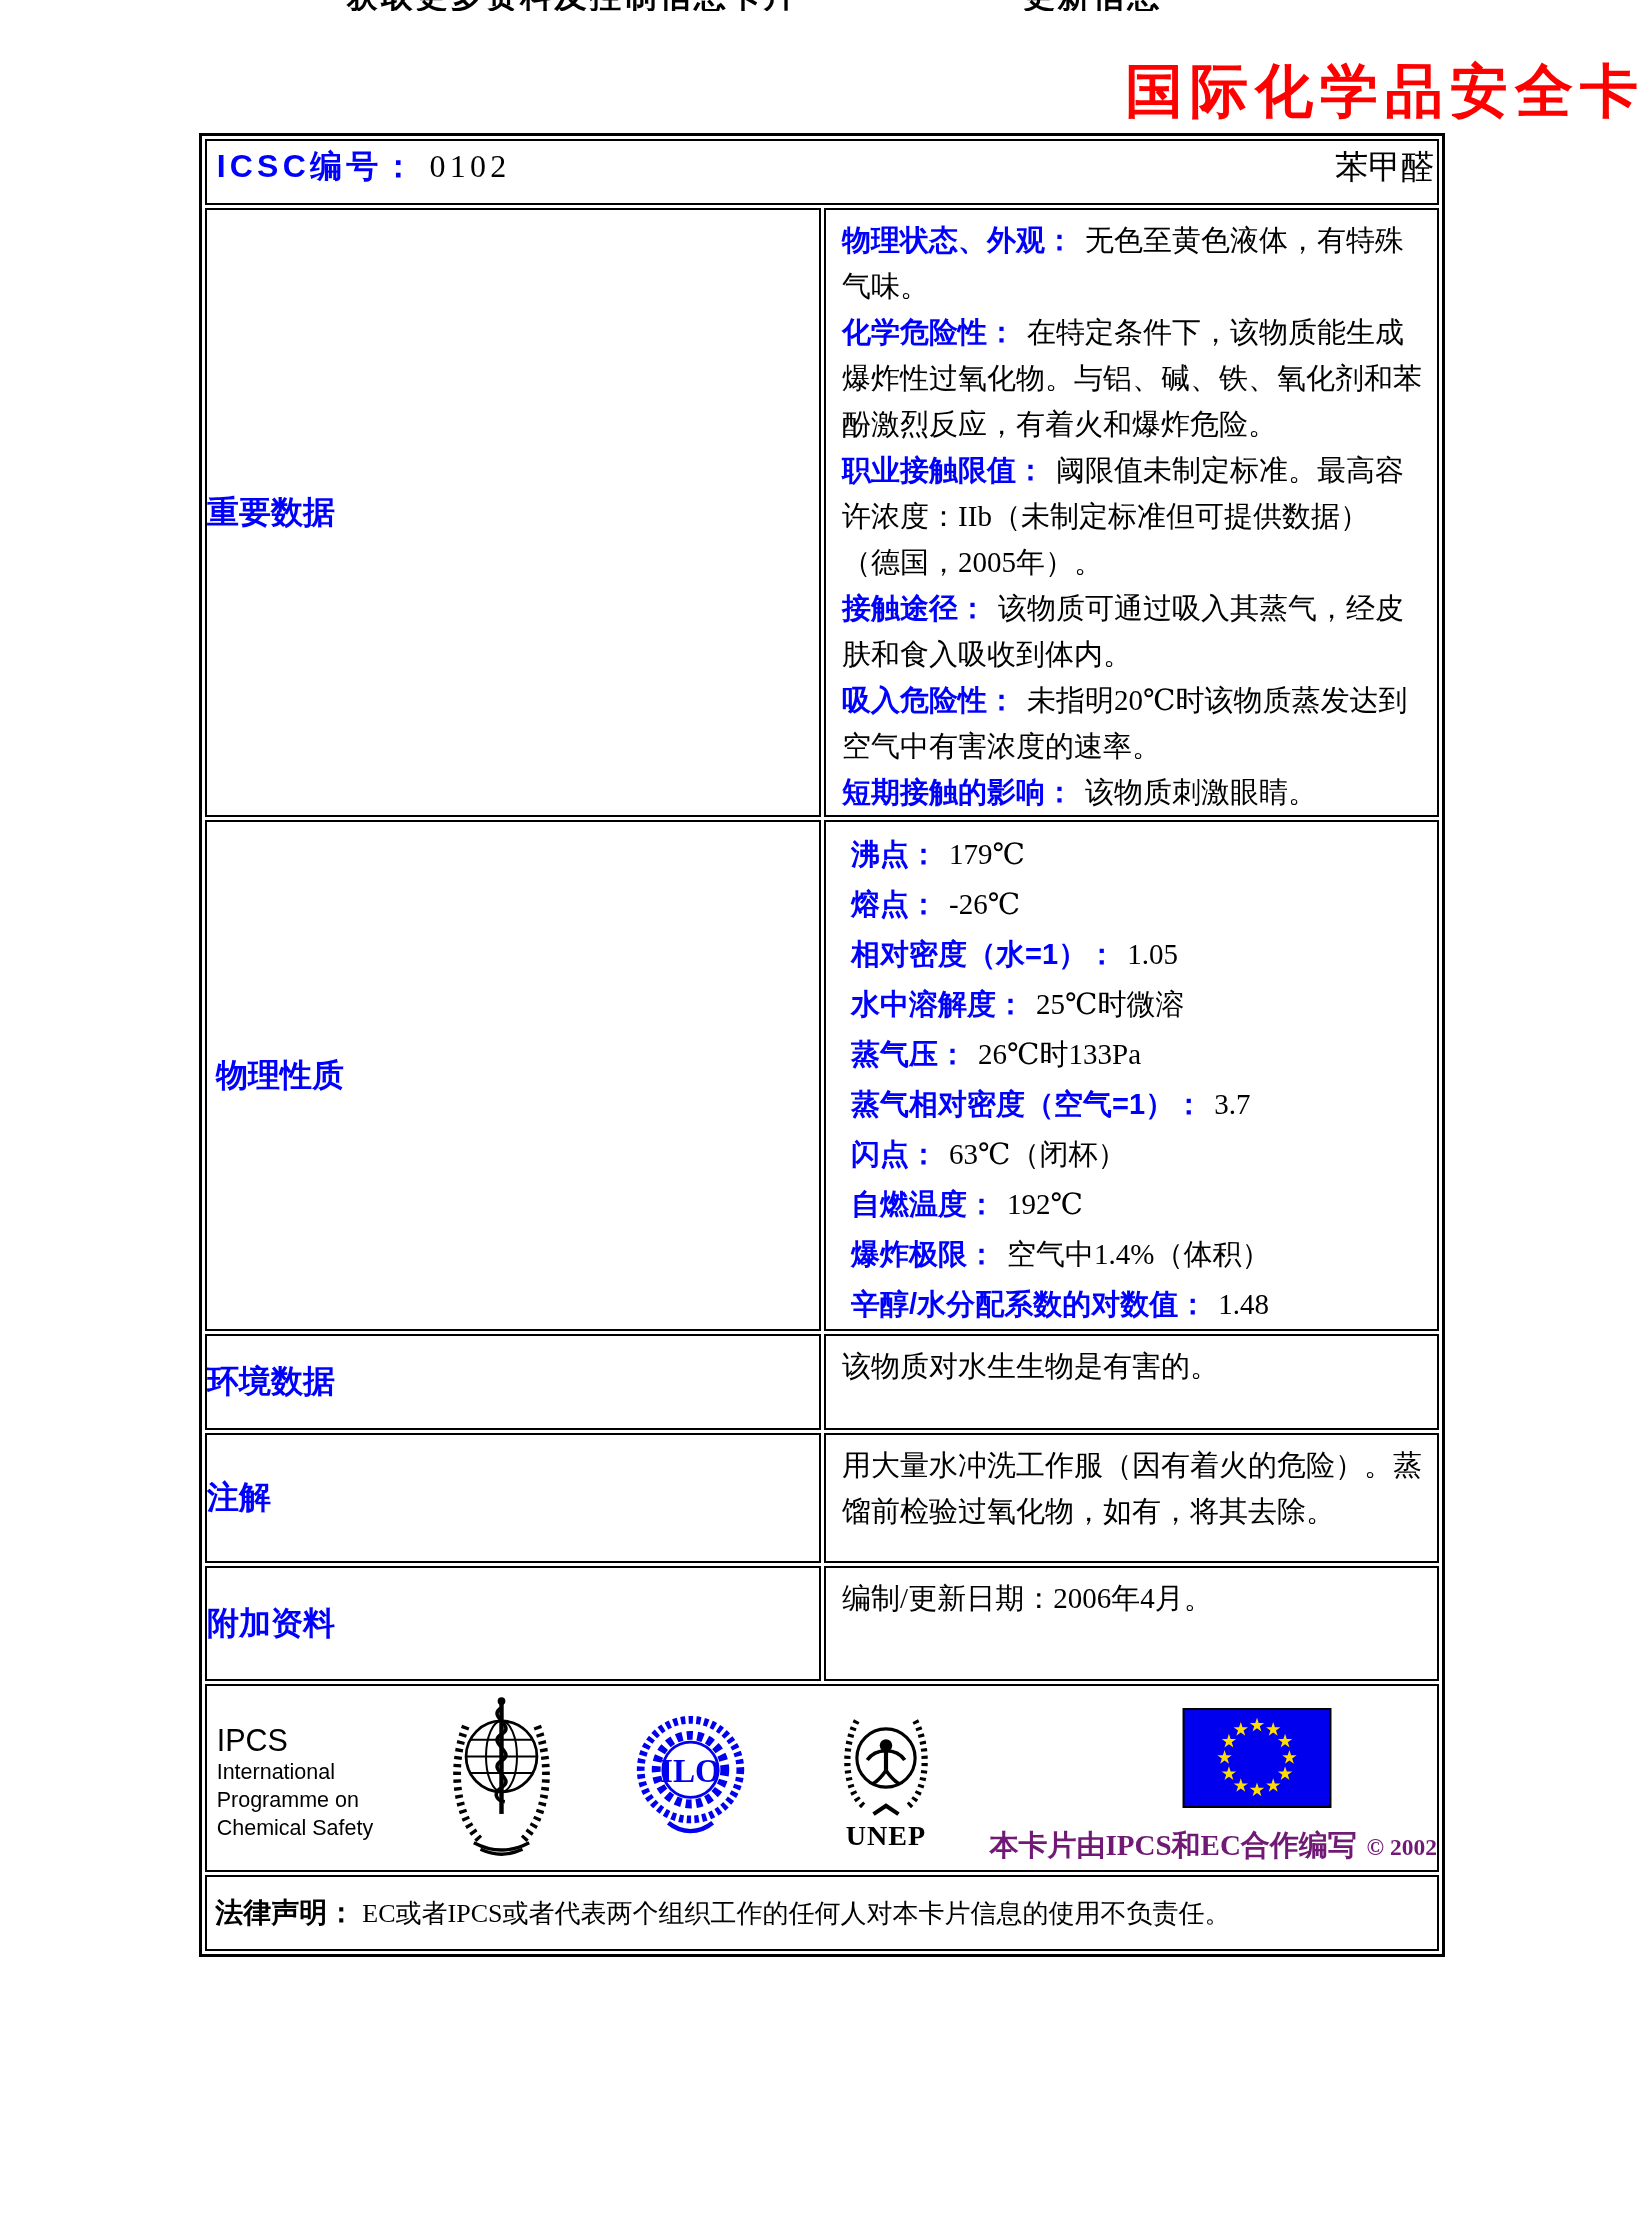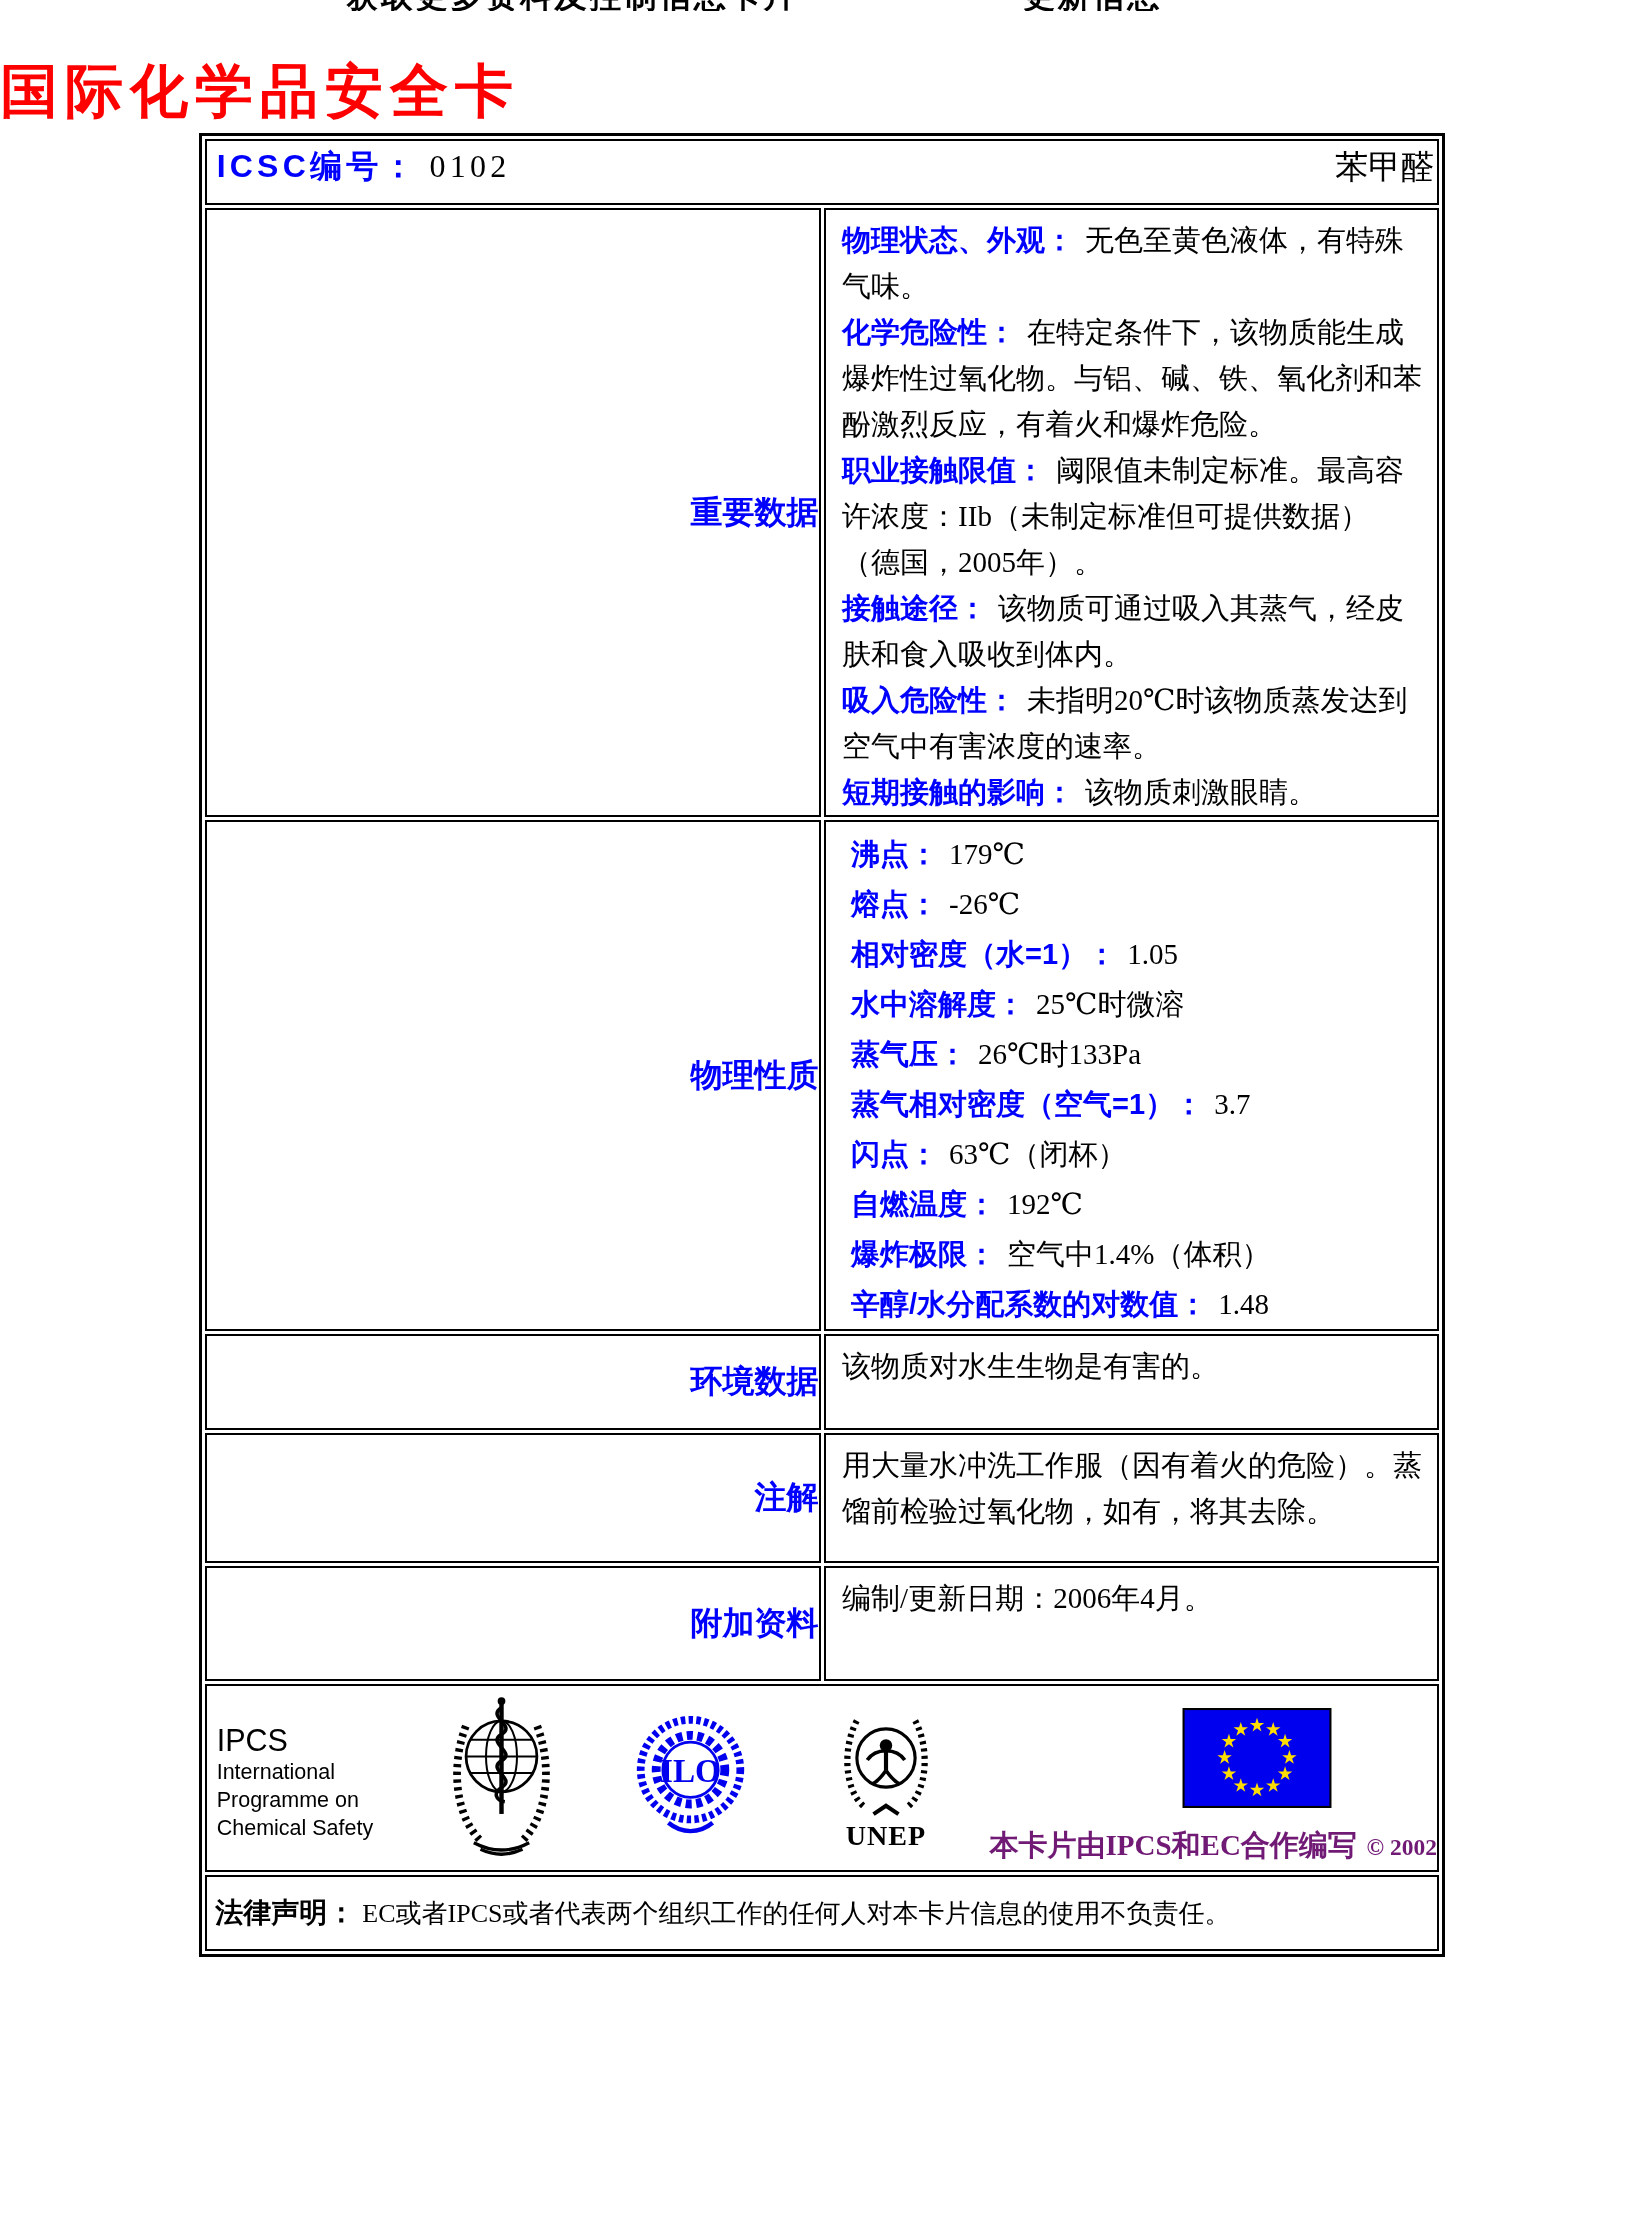--- a/index.html
+++ b/index.html
@@ -7,32 +7,33 @@
   body {
     width:1645px; height:2239px; position:relative; overflow:hidden;
     font-family:"Liberation Serif","DejaVu Serif",serif; color:#000;
   }
   .clip-strip { position:absolute; top:0; height:11px; overflow:hidden; }
   .clip-strip span {
     display:block; margin-top:-25px; font-family:"Liberation Sans","DejaVu Sans",sans-serif;
     font-weight:bold; font-size:32px; letter-spacing:2.8px; color:#000; white-space:nowrap;
   }
   .page-title {
-    position:absolute; top:53px; left:0; width:100%; text-align:left;
+    position:absolute; top:53px; left:0; width:100%; text-align:right;
     font-size:58px; font-weight:bold; color:#FF0000; letter-spacing:7px;
     font-family:"Liberation Serif","DejaVu Serif",serif;
+    padding-left:16px;
   }
   table.card {
     position:absolute; left:199px; top:133px; width:1246px;
     border-collapse:separate; border-spacing:3.5px; border:3.5px solid #000;
     background:#fff; table-layout:fixed;
   }
   td { border:2.1px solid #000; vertical-align:top; background:#fff; overflow:hidden; }
   td.lblcell {
-    width:148px; text-align:right; vertical-align:middle;
+    width:148px; text-align:left; vertical-align:middle;
     font-family:"Liberation Sans","DejaVu Sans",sans-serif;
     font-weight:bold; font-size:32px; color:#0000FF;
   }
   .icsc-row { height:66px; }
   .icsc-flex { display:flex; align-items:center; justify-content:space-between; height:52px; padding:0 2.8px 0 9.7px; }
   .k {
     font-family:"Liberation Sans","DejaVu Sans",sans-serif;
     font-weight:bold; color:#0000FF; margin-right:11px;
   }
   .v { color:#000; }

